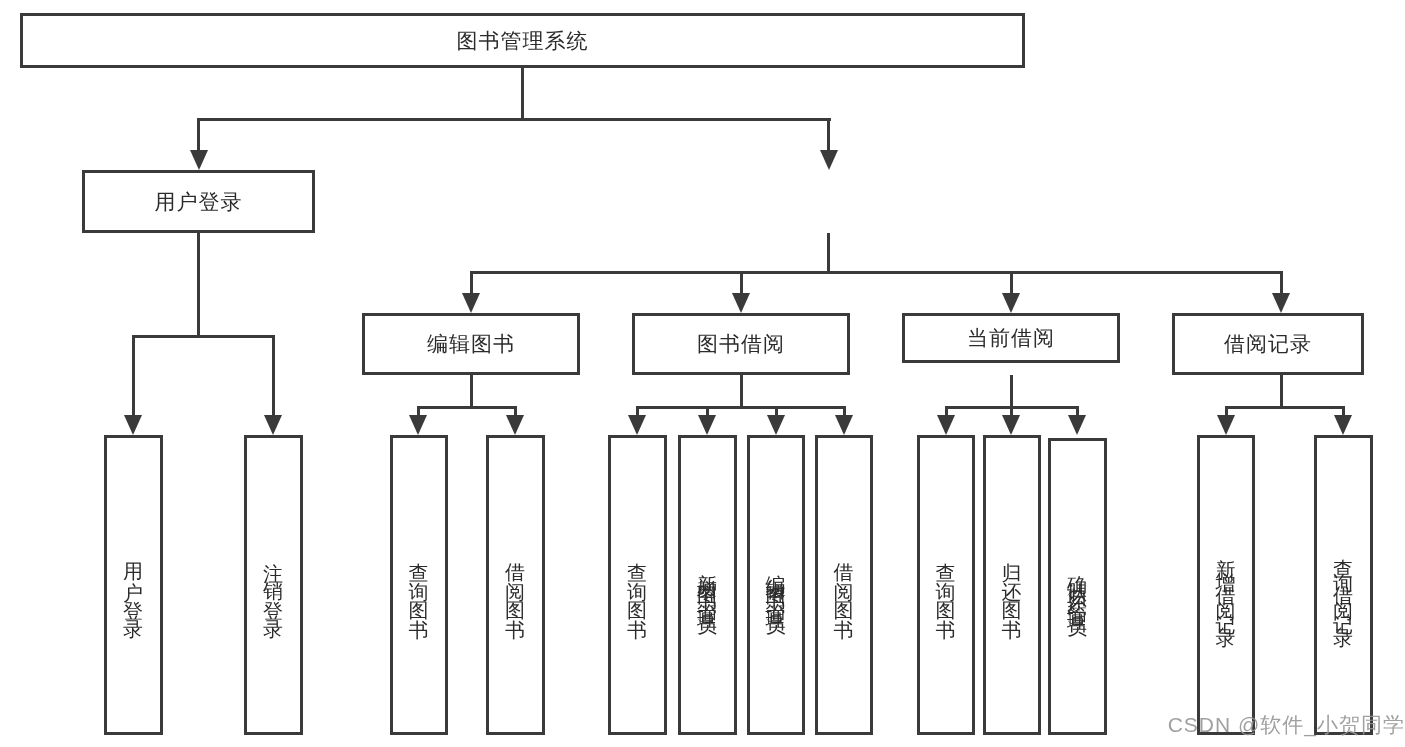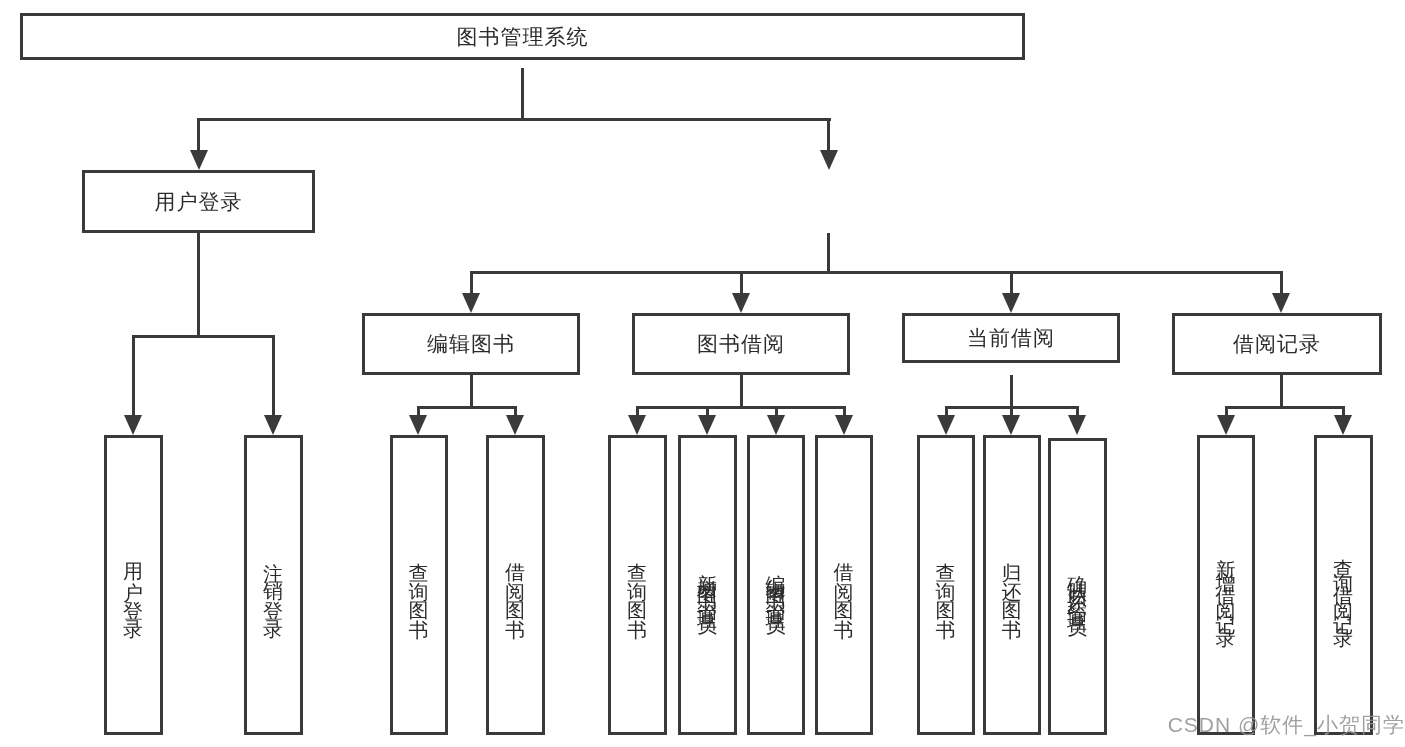--- a/index.html
+++ b/index.html
@@ -50,21 +50,21 @@
     color:rgba(150,150,150,0.9);
     letter-spacing:1px;
     z-index:5;
   }
 </style>
 </head>
 <body>
 
 <div id="stage">
 
-  <div class="box" style="left:20px;top:13px;width:1005px;height:47px;">
+  <div class="box" style="left:20px;top:13px;width:1005px;height:55px;">
     <span>图书管理系统</span>
   </div>
 
   <div class="ln" style="left:521px;top:68px;width:3px;height:52px;"></div>
 
   <div class="ln" style="left:197px;top:118px;width:634px;height:3px;"></div>
 
   <div class="ln" style="left:197px;top:118px;width:3px;height:37px;"></div>
   <div class="ah" style="left:190px;top:150px;"></div>
   <div class="ln" style="left:827px;top:118px;width:3px;height:37px;"></div>
@@ -94,21 +94,21 @@
 
   <div class="box" style="left:362px;top:313px;width:218px;height:62px;">
     <span>编辑图书</span>
   </div>
   <div class="box" style="left:632px;top:313px;width:218px;height:62px;">
     <span>图书借阅</span>
   </div>
   <div class="box" style="left:902px;top:313px;width:218px;height:50px;">
     <span>当前借阅</span>
   </div>
-  <div class="box" style="left:1172px;top:313px;width:210px;height:62px;">
+  <div class="box" style="left:1172px;top:313px;width:192px;height:62px;">
     <span>借阅记录</span>
   </div>
 
   <div class="ln" style="left:470px;top:375px;width:3px;height:34px;"></div>
   <div class="ln" style="left:417px;top:406px;width:100px;height:3px;"></div>
   <div class="ln" style="left:417px;top:406px;width:3px;height:15px;"></div>
   <div class="ah" style="left:409px;top:415px;"></div>
   <div class="ln" style="left:514px;top:406px;width:3px;height:15px;"></div>
   <div class="ah" style="left:506px;top:415px;"></div>
 

